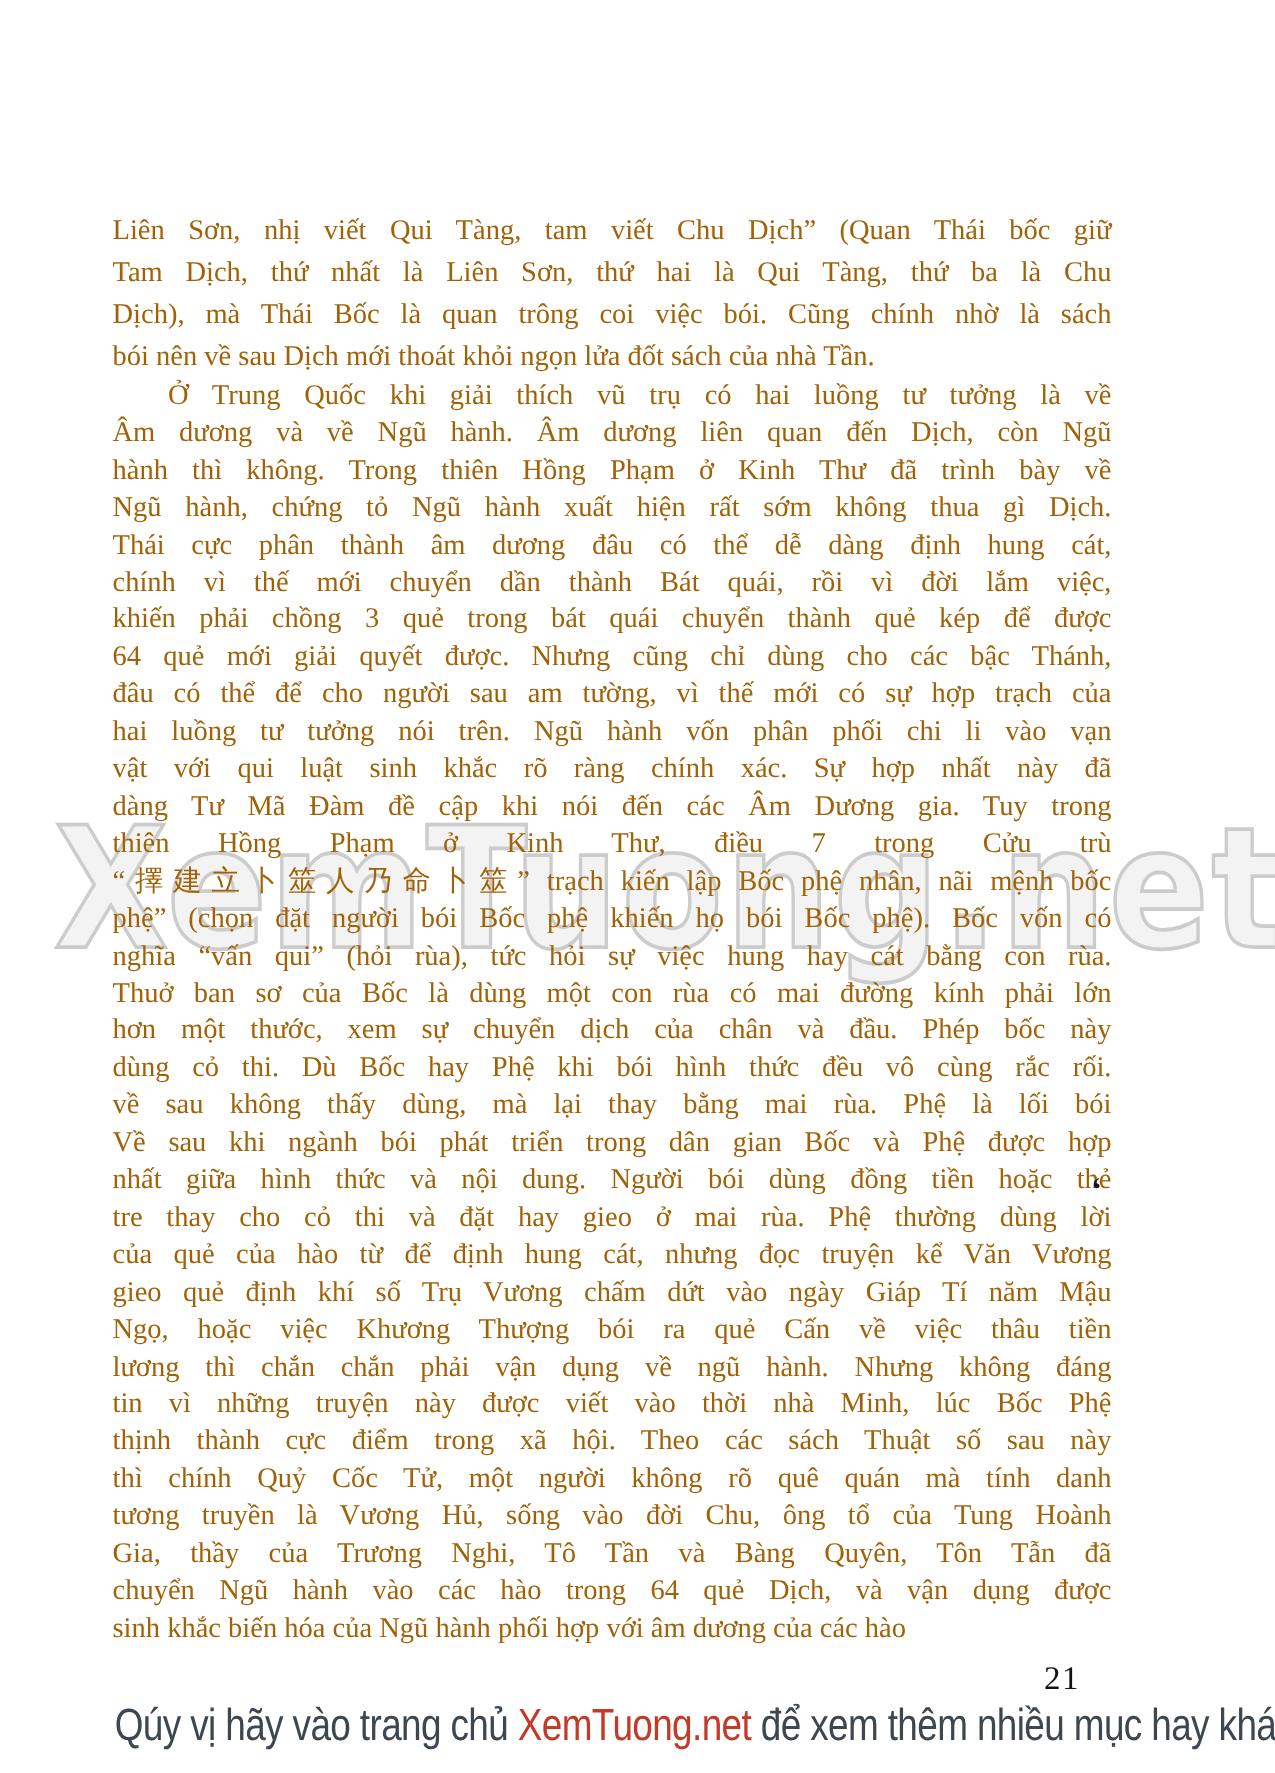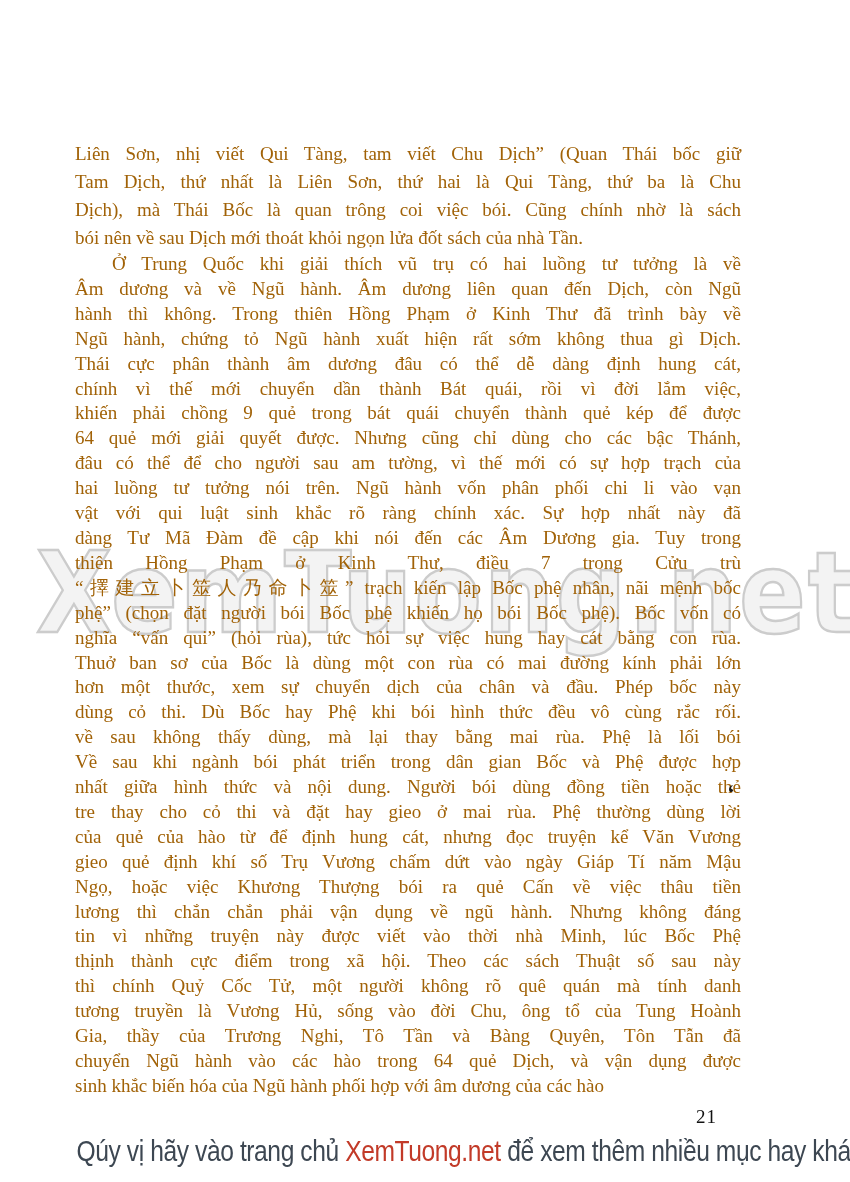--- a/index.html
+++ b/index.html
@@ -53,21 +53,21 @@
   }
   .para.p2 .line { line-height: 24.9px; }
   .para.p2 { margin-top: 0; }
   .para.indent .line:first-child { text-indent: 37px; }
   .line.last { text-align-last: left; }
   .page-number {
     position: absolute;
     left: 696px;
     top: 1106px;
     z-index: 2;
-    font-size: 19px;
+    font-size: 22px;
     letter-spacing: 1px;
     color: #121212;
   }
   .ink-speck {
     position: absolute;
     left: 728px;
     top: 780px;
     z-index: 2;
     font-size: 22px;
     font-weight: bold;
@@ -106,21 +106,21 @@
         <div class="line">Dịch), mà Thái Bốc là quan trông coi việc bói. Cũng chính nhờ là sách</div>
         <div class="line last">bói nên về sau Dịch mới thoát khỏi ngọn lửa đốt sách của nhà Tần.</div>
       </div>
       <div class="para p2 indent">
         <div class="line">Ở Trung Quốc khi giải thích vũ trụ có hai luồng tư tưởng là về</div>
         <div class="line">Âm dương và về Ngũ hành. Âm dương liên quan đến Dịch, còn Ngũ</div>
         <div class="line">hành thì không. Trong thiên Hồng Phạm ở Kinh Thư đã trình bày về</div>
         <div class="line">Ngũ hành, chứng tỏ Ngũ hành xuất hiện rất sớm không thua gì Dịch.</div>
         <div class="line">Thái cực phân thành âm dương đâu có thể dễ dàng định hung cát,</div>
         <div class="line">chính vì thế mới chuyển dần thành Bát quái, rồi vì đời lắm việc,</div>
-        <div class="line">khiến phải chồng 9 quẻ trong bát quái chuyển thành quẻ kép để được</div>
+        <div class="line">khiến phải chồng 3 quẻ trong bát quái chuyển thành quẻ kép để được</div>
         <div class="line">64 quẻ mới giải quyết được. Nhưng cũng chỉ dùng cho các bậc Thánh,</div>
         <div class="line">đâu có thể để cho người sau am tường, vì thế mới có sự hợp trạch của</div>
         <div class="line">hai luồng tư tưởng nói trên. Ngũ hành vốn phân phối chi li vào vạn</div>
         <div class="line">vật với qui luật sinh khắc rõ ràng chính xác. Sự hợp nhất này đã</div>
         <div class="line">dàng Tư Mã Đàm đề cập khi nói đến các Âm Dương gia. Tuy trong</div>
         <div class="line">thiên Hồng Phạm ở Kinh Thư, điều 7 trong Cửu trù</div>
         <div class="line">“擇建立卜筮人乃命卜筮” trạch kiến lập Bốc phệ nhân, nãi mệnh bốc</div>
         <div class="line">phệ” (chọn đặt người bói Bốc phệ khiến họ bói Bốc phệ). Bốc vốn có</div>
         <div class="line">nghĩa “vấn qui” (hỏi rùa), tức hỏi sự việc hung hay cát bằng con rùa.</div>
         <div class="line">Thuở ban sơ của Bốc là dùng một con rùa có mai đường kính phải lớn</div>

